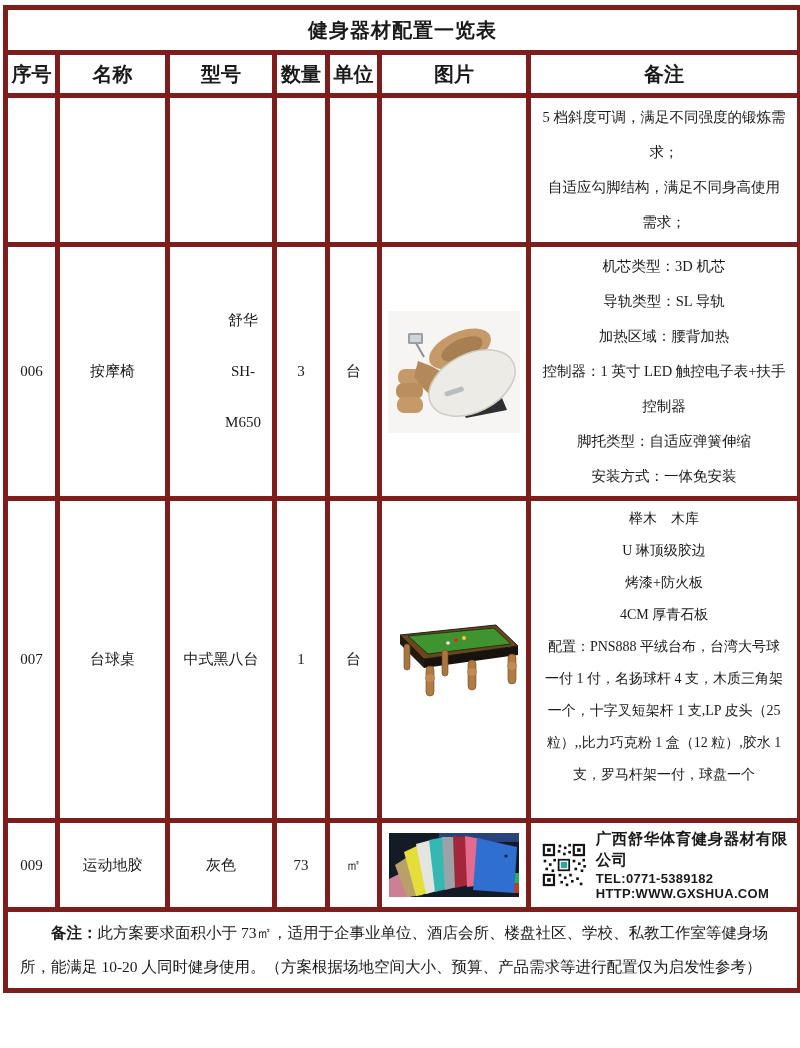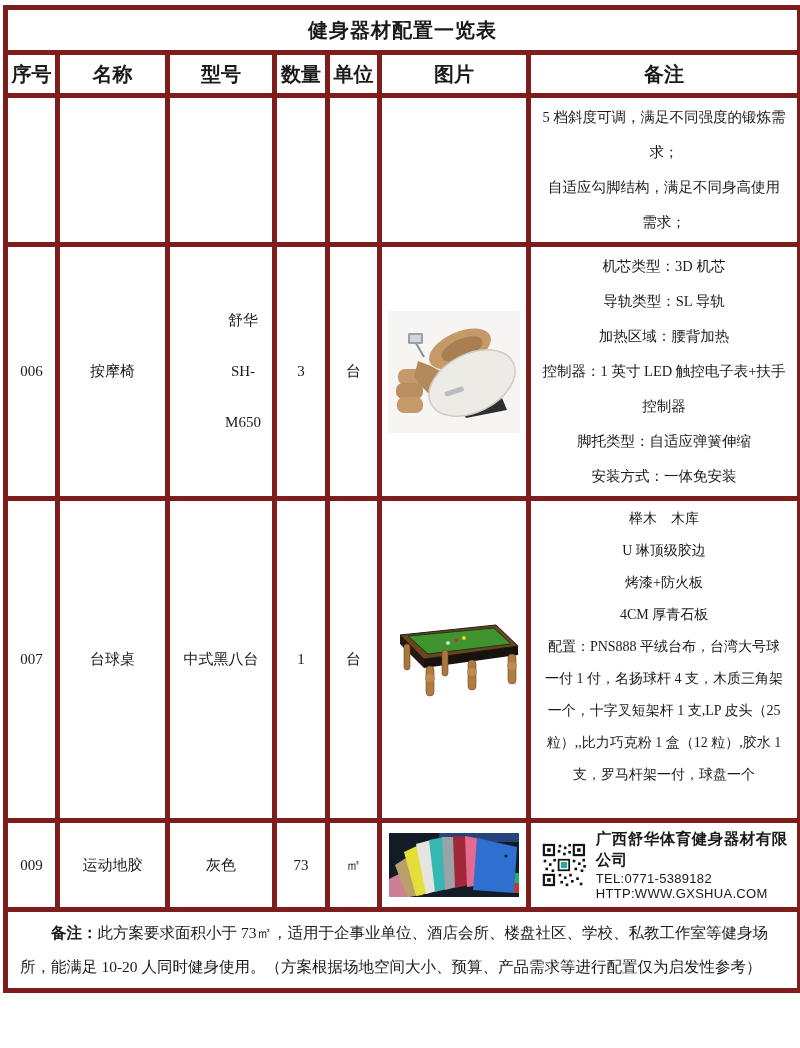--- a/index.html
+++ b/index.html
@@ -37,21 +37,21 @@
   td.note-cell{text-align:left;vertical-align:middle;padding:4px 12px;height:66px;}
   .note-par{margin:0;text-indent:2em;font-size:15.5px;line-height:34px;}
   .note-par b{font-family:"Liberation Serif",serif;}
   td.company-cell{padding:0;}
   .company{
     display:flex;align-items:center;gap:9px;padding:6px 4px 6px 10px;
     font-family:"Liberation Sans","DejaVu Sans",sans-serif;text-align:left;
   }
   .c-lines{display:flex;flex-direction:column;gap:0;}
   .c-name{font-size:15.5px;font-weight:bold;letter-spacing:0.5px;}
-  .c-tel,.c-web{font-size:13px;font-weight:normal;letter-spacing:0.3px;}
+  .c-tel,.c-web{font-size:13px;font-weight:bold;letter-spacing:0.3px;}
   svg{display:block;margin:0 auto;}
 </style>
 </head>
 <body>
 
 <table class="sheet">
   <colgroup>
     <col style="width:52px">
       <col style="width:110px">
       <col style="width:107px">

